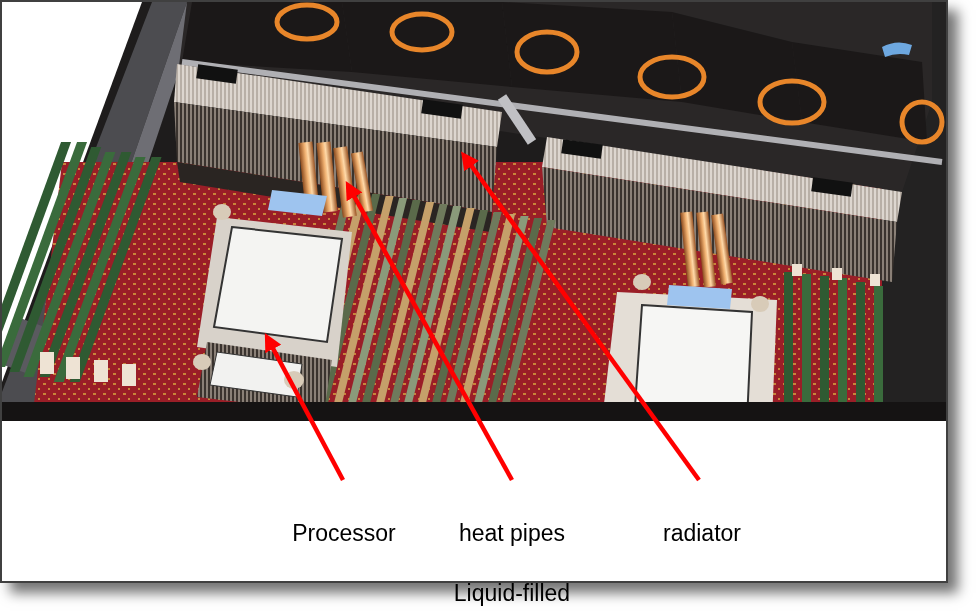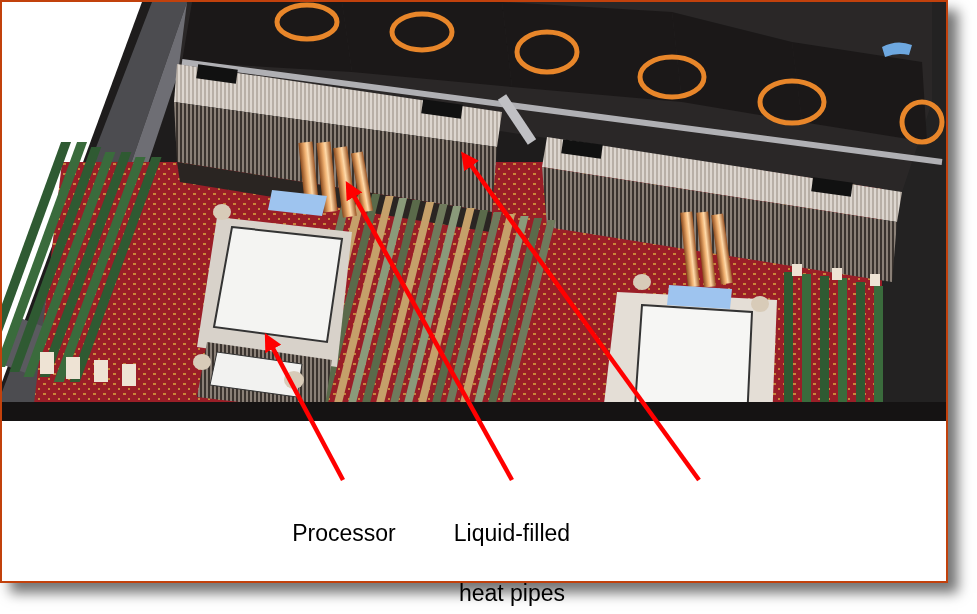--- a/index.html
+++ b/index.html
@@ -1,20 +1,20 @@
 <!DOCTYPE html>
 <html><head>
 <meta charset="utf-8">
 <style>
   html, body { margin: 0; padding: 0; background: #ffffff; }
   body { width: 977px; height: 614px; position: relative; overflow: hidden;
          font-family: "Liberation Sans", sans-serif; }
   .figure-frame {
     position: absolute; left: 0; top: 0; width: 944px; height: 579px;
-    border: 2px solid #c2410c; background: #fff;
+    border: 2px solid #404040; background: #fff;
     box-shadow: 10px 10px 12px rgba(0,0,0,0.55);
   }
   .photo { position: absolute; left: 0; top: 0; width: 944px; height: 419px; overflow: hidden; }
   .photo svg { display: block; }
   .callouts { position: absolute; left: 0; top: 0; width: 944px; height: 579px; pointer-events: none; }
   .label {
     position: absolute; top: 486px; font-size: 23px; line-height: 30px; color: #000;
     text-align: center; white-space: pre-line;
   }
   .label span { display: block; }
@@ -197,19 +197,20 @@
     </defs>
     <line x1="341" y1="478" x2="266" y2="337" stroke="#ff0000" stroke-width="4.5" marker-end="url(#arrowhead)"></line>
     <line x1="510" y1="478" x2="347" y2="185" stroke="#ff0000" stroke-width="4.5" marker-end="url(#arrowhead)"></line>
     <line x1="697" y1="478" x2="463" y2="155" stroke="#ff0000" stroke-width="4.5" marker-end="url(#arrowhead)"></line>
   </svg>
 
   <div class="label" style="left:272px; width:140px;">
     <span>Processor</span>
   </div>
   <div class="label" style="left:435px; width:150px;">
+    <span>heat pipes</span>
     <span>Liquid-filled</span>
-    <span>heat pipes</span>
   </div>
   <div class="label" style="left:630px; width:140px;">
+    <span>radiator</span>
   </div>
 
 </div>
 
 </body></html>

